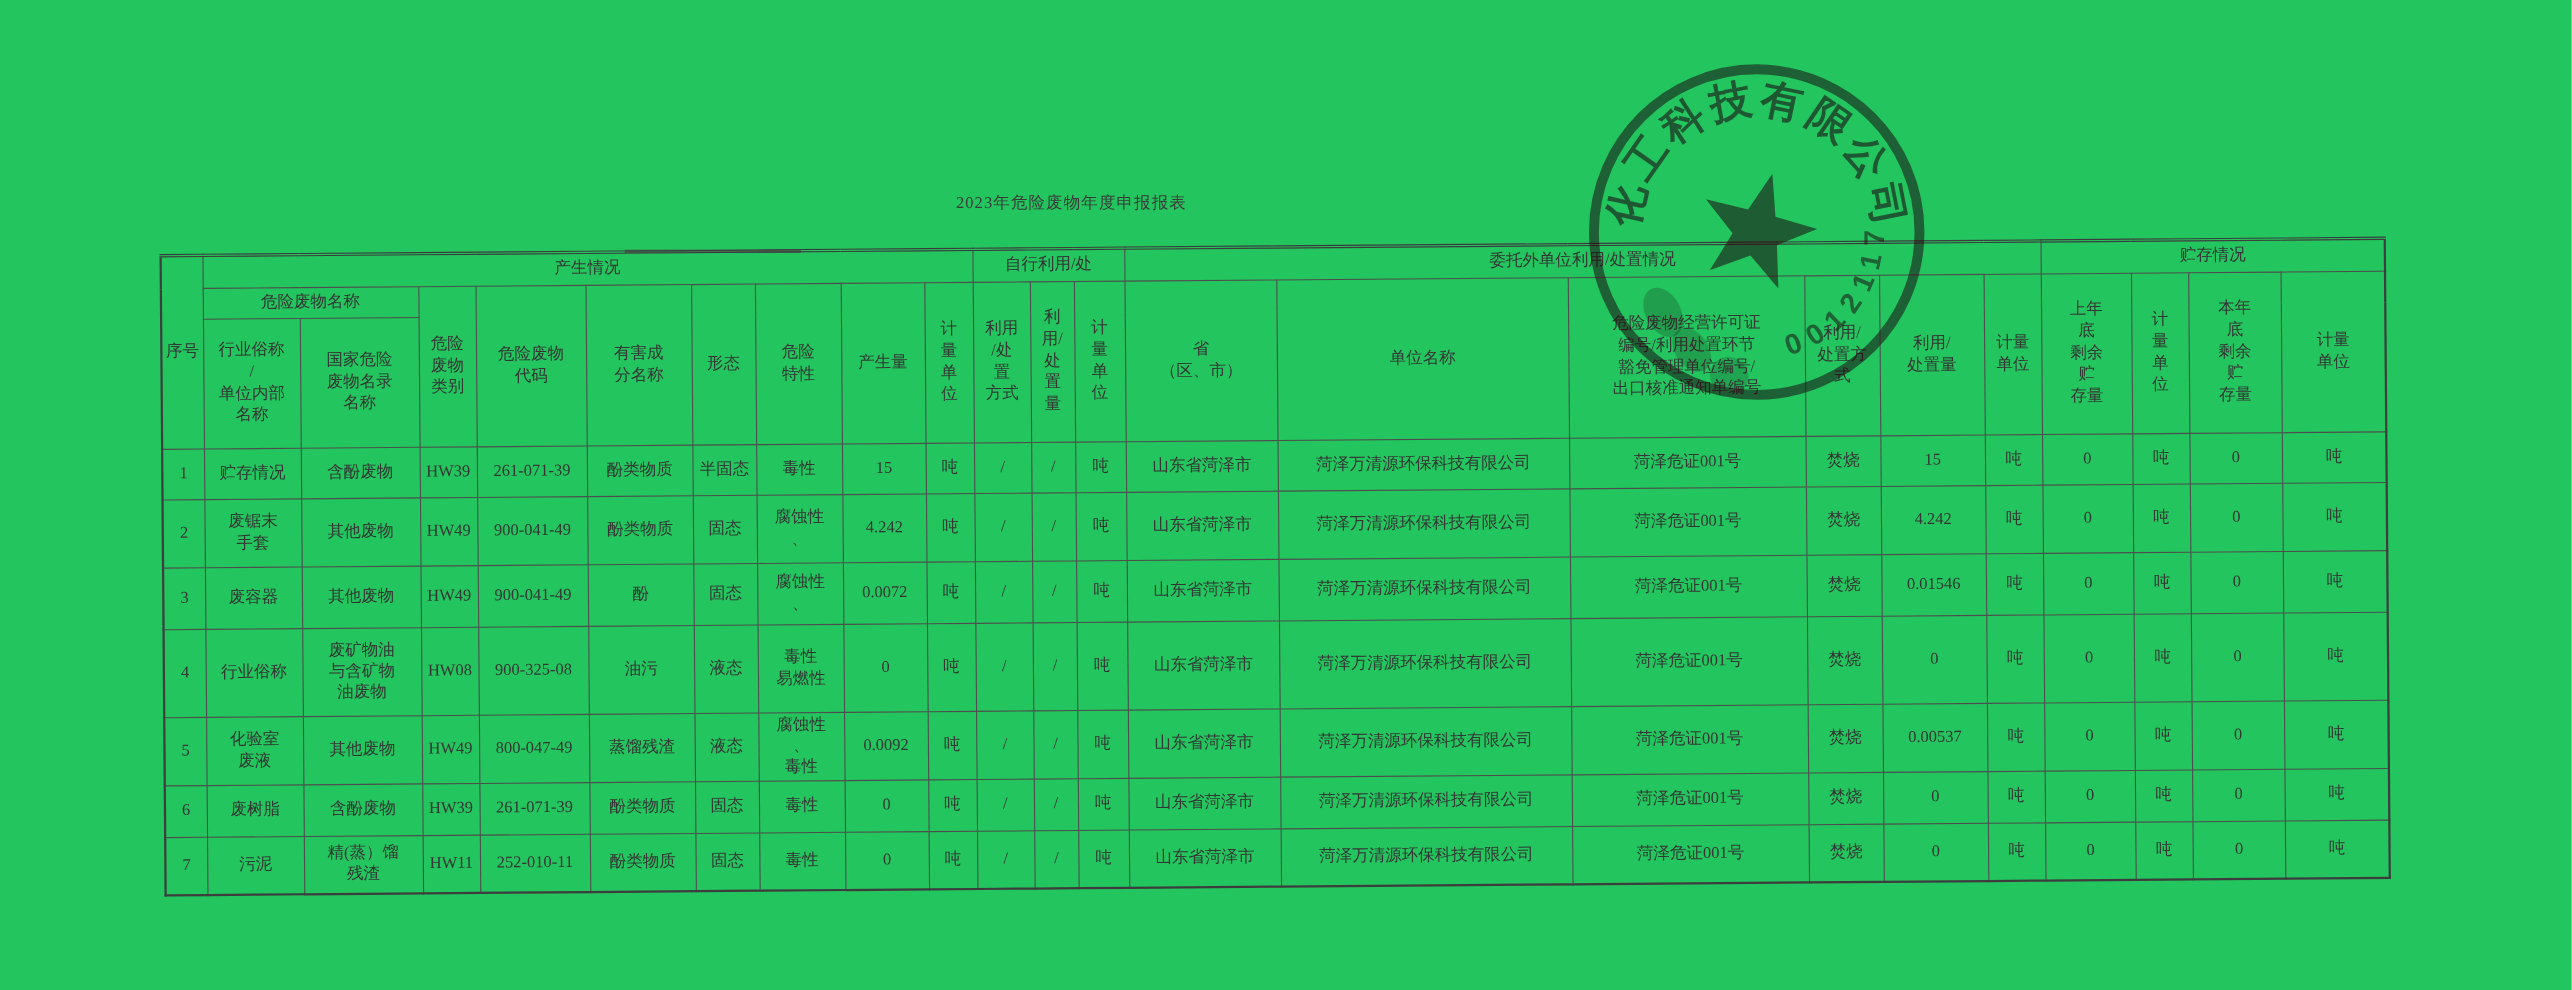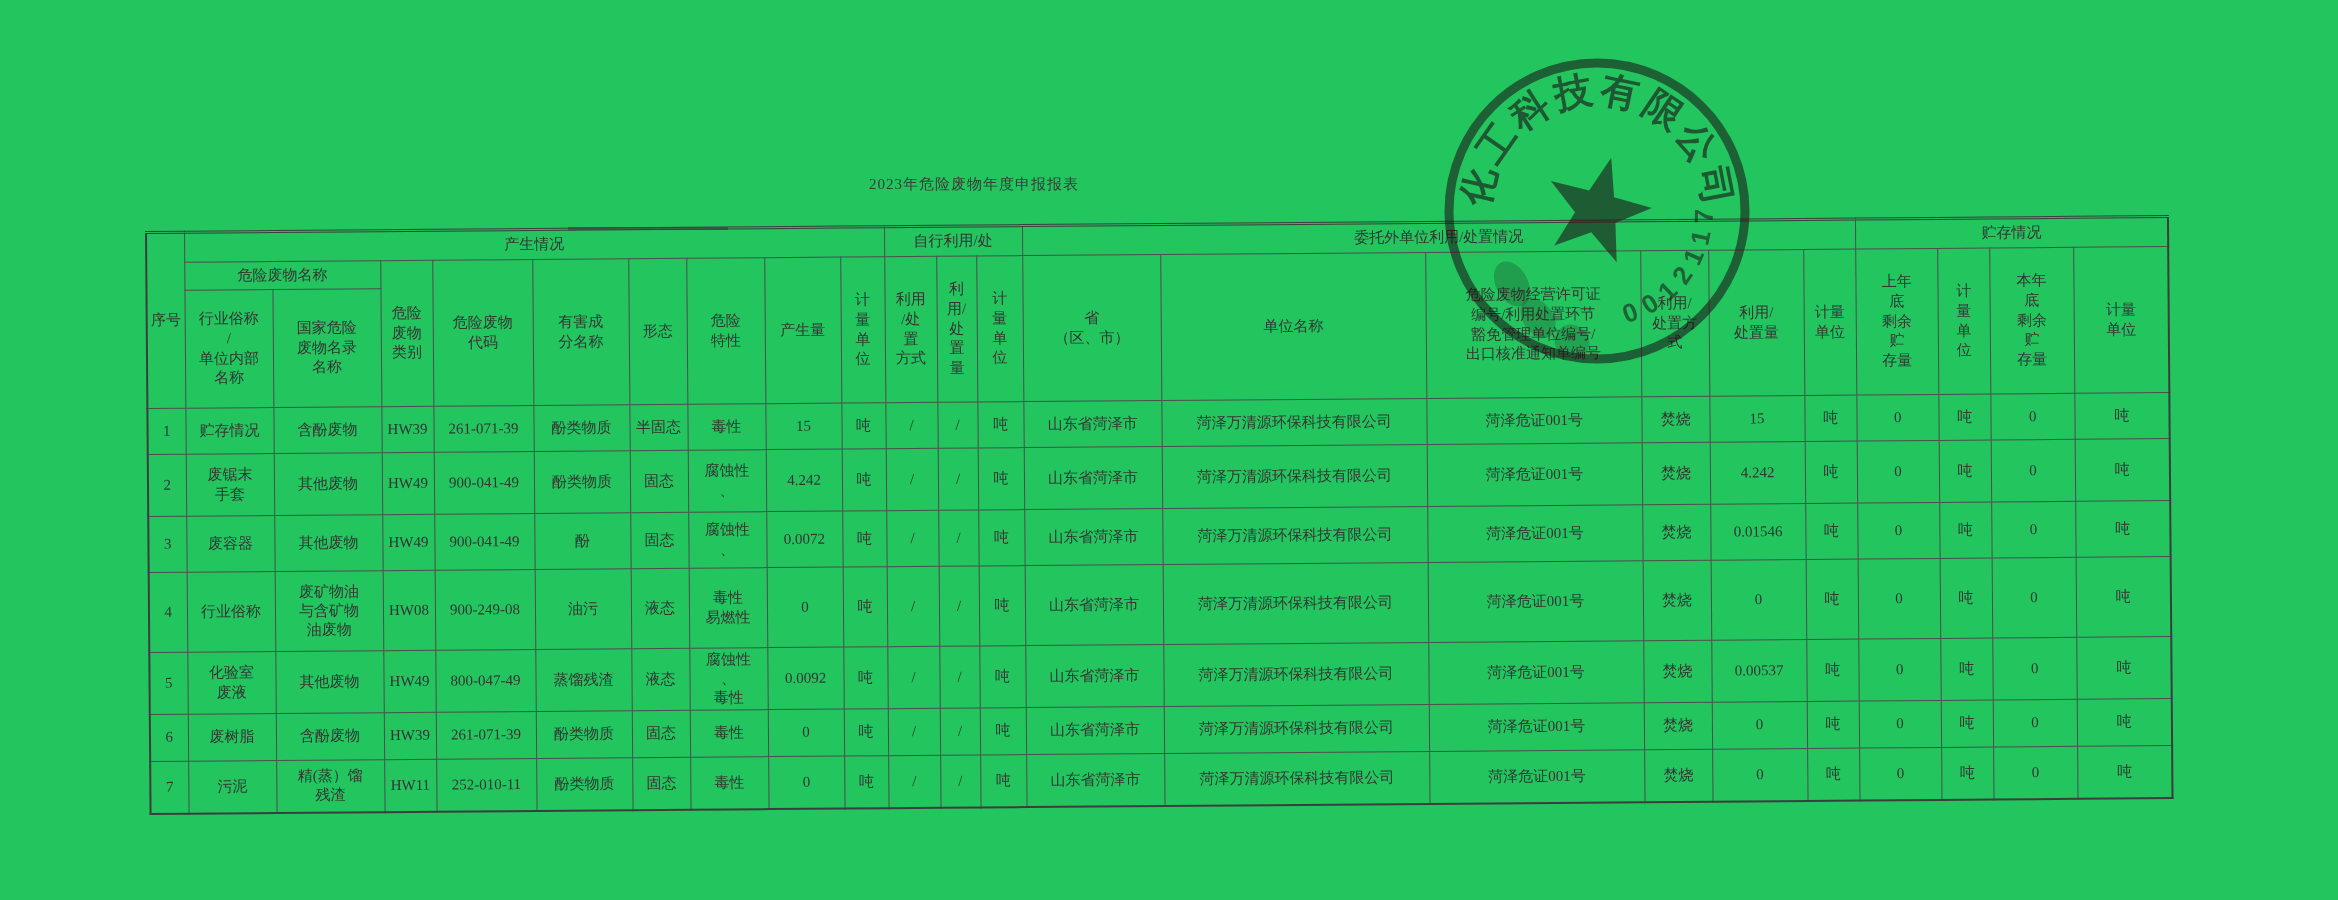--- a/index.html
+++ b/index.html
@@ -241,21 +241,21 @@
             <td>0</td>
             <td>吨</td>
           </tr>
           <tr style="height: 80px;">
             <td>4</td>
             <td>行业俗称</td>
             <td>废矿物油
 与含矿物
 油废物</td>
             <td>HW08</td>
-            <td>900-249-08</td>
+            <td>900-325-08</td>
             <td>油污</td>
             <td>液态</td>
             <td>毒性
 易燃性</td>
             <td>0</td>
             <td>吨</td>
             <td>/</td>
             <td>/</td>
             <td>吨</td>
             <td>山东省菏泽市</td>

